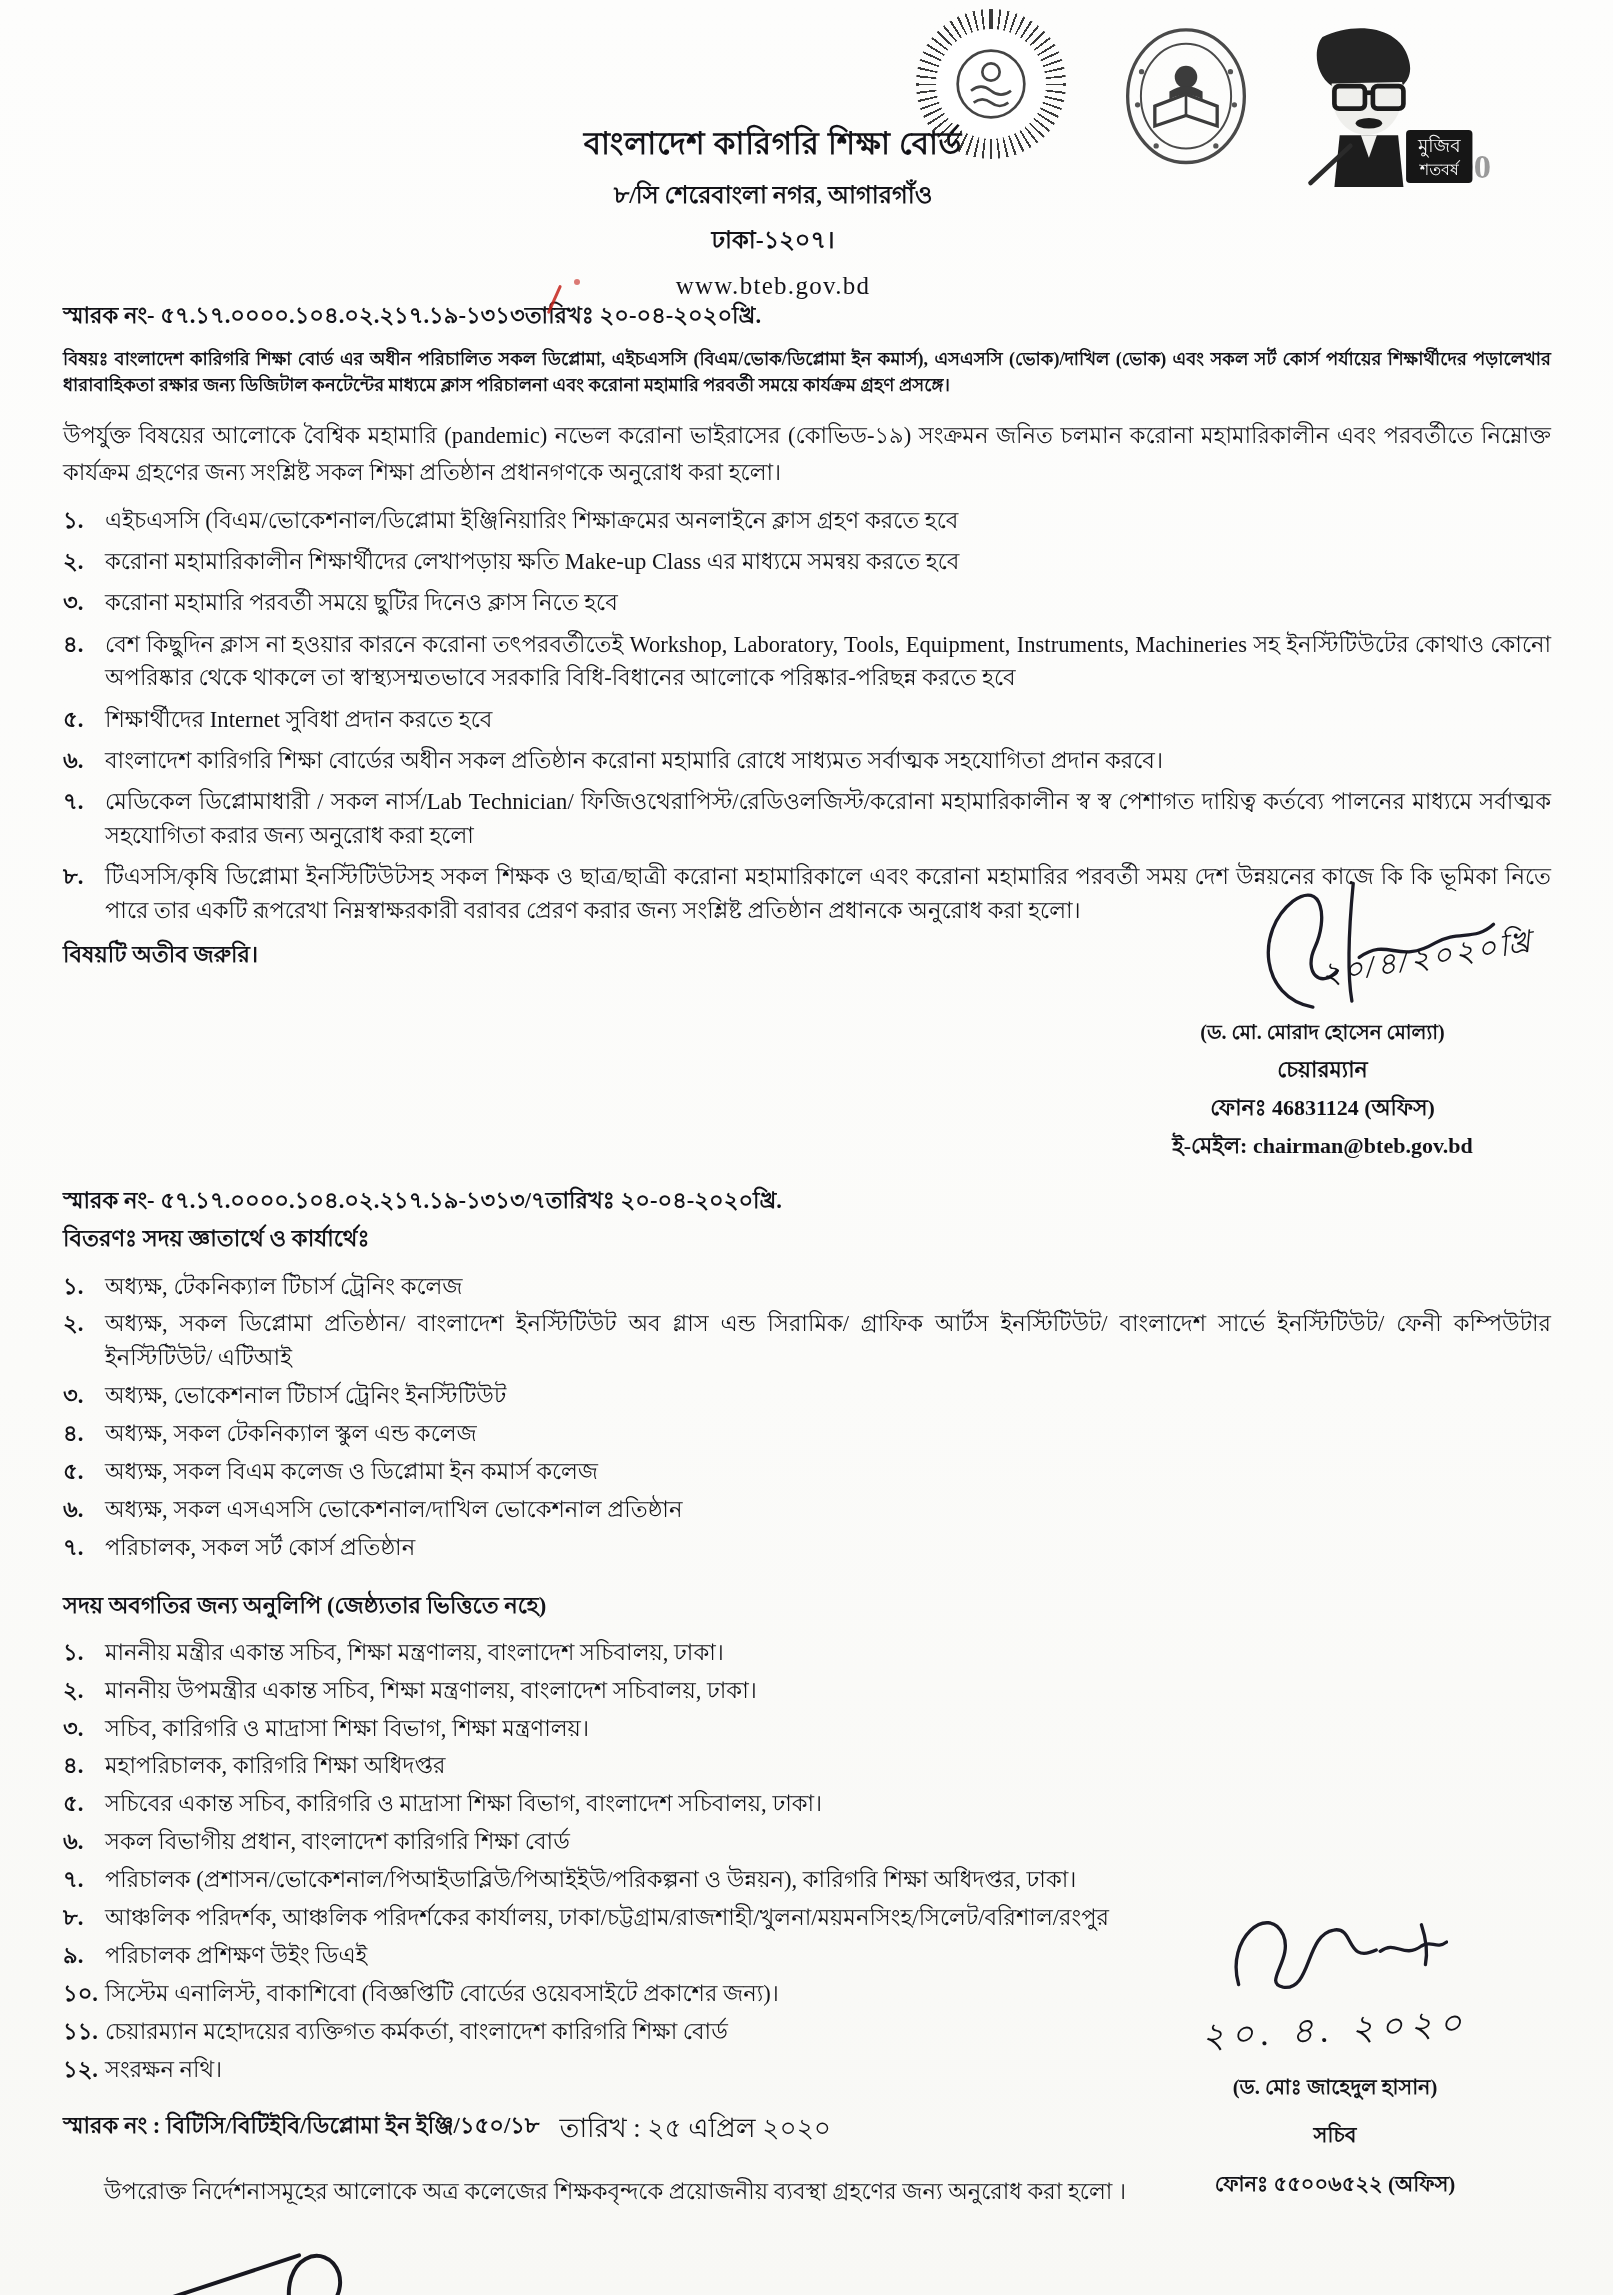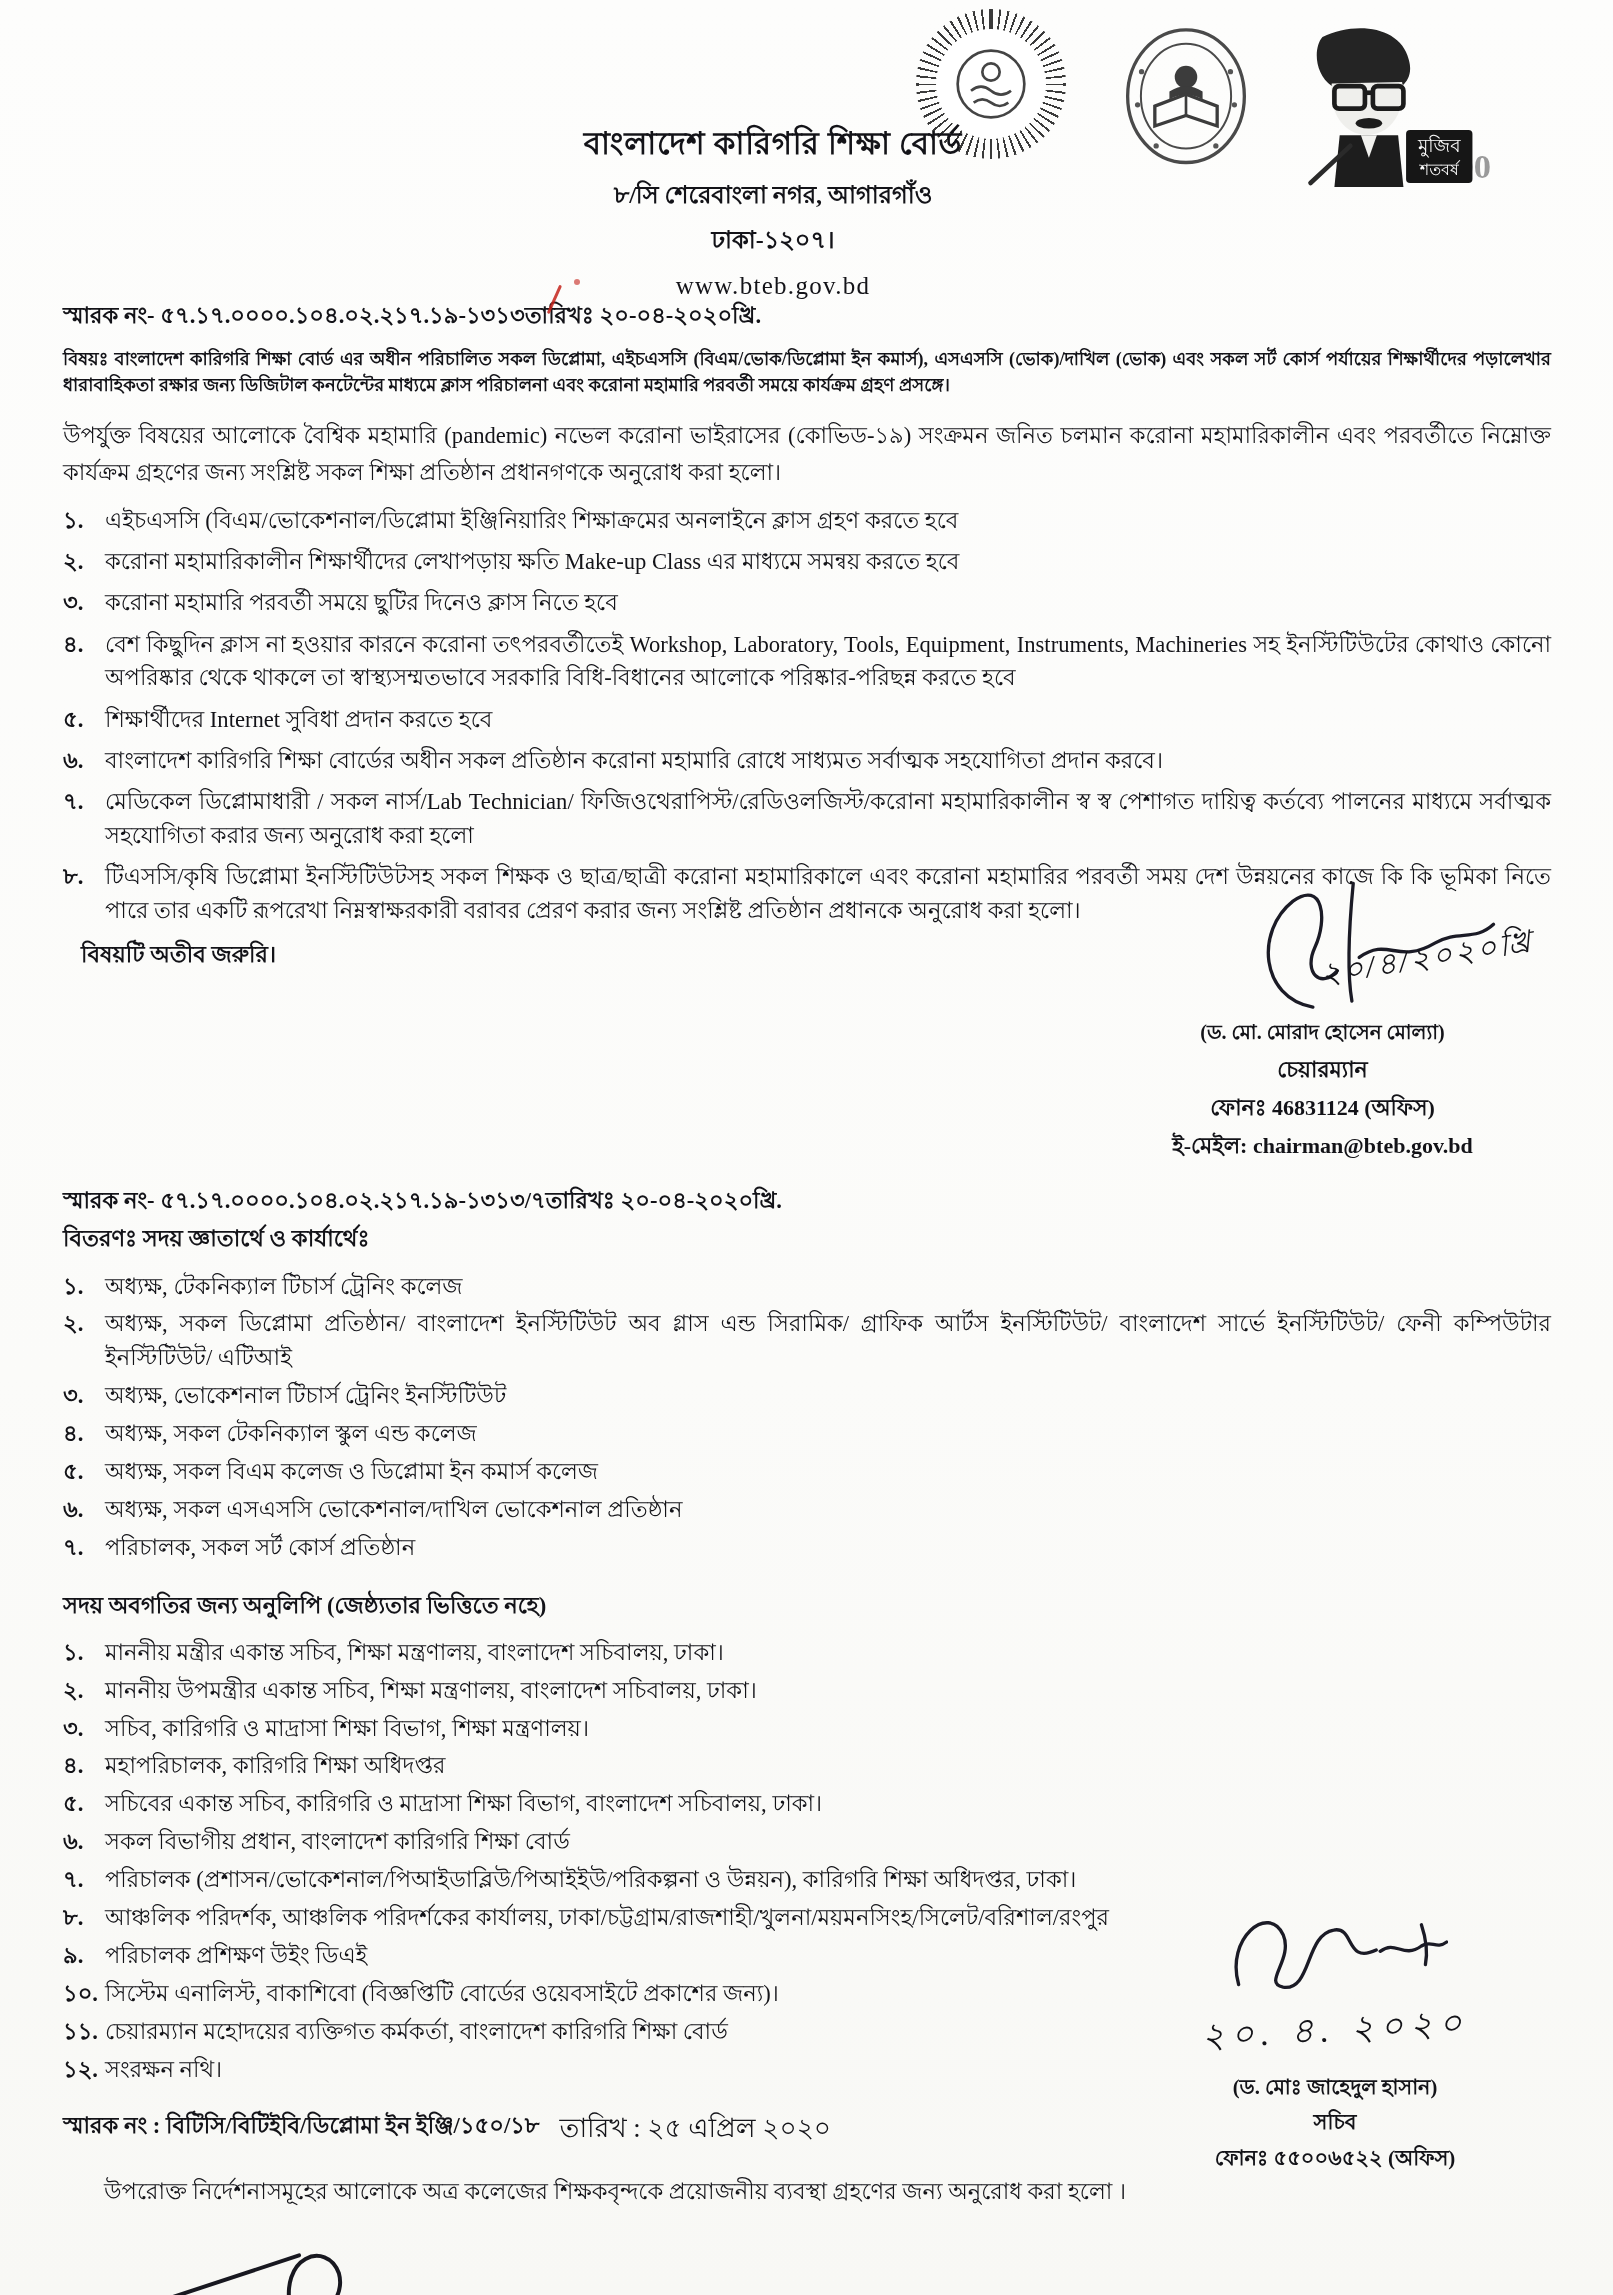--- a/index.html
+++ b/index.html
@@ -35,39 +35,39 @@
   .pen-dot{position:absolute; left:511px; top:-20px; width:6px; height:6px; border-radius:50%; background:#c4231b; opacity:.6;}
   
   .subject{margin:13.3px 63px 0; font-weight:bold; text-align:justify; line-height:1.45; font-size:18px;}
   .intro{margin:20px 63px 0; text-align:justify; line-height:1.6;}
   .list{margin:13.3px 63px 0;}
   .li{display:flex; margin-bottom:7.3px; line-height:1.5; text-align:justify;}
   .li .num{flex:none; width:42px; font-weight:600;}
   .li .txt{flex:1;}
   .urgent{margin:10.6px 63px 0; font-weight:bold;}
   
-  .sign-zone{position:relative; height:246px;padding-left:18px;}
+  .sign-zone{position:relative; height:246px;}
   .chairman{position:absolute; right:86px; top:-60px; width:411px; text-align:center;}
   .sig-wrap{position:relative; height:139px;}
   .sig-wrap svg{position:absolute; right:26.5px; top:0;}
   .hand-date{
     position:absolute; right:-6.6px; top:58px; font-size:30.5px; transform:rotate(-9deg);
     font-style:italic; letter-spacing:2.7px; white-space:nowrap;
   }
   .c-name{font-weight:bold; font-size:20px;}
   .c-line{font-size:22px; margin-top:5.3px; font-weight:600;}
   
   .sec-head{margin:4px 63px 0; font-weight:bold;}
   .tight .li{margin-bottom:4px;}
   .copies-zone{position:relative;}
   .secretary{position:absolute; right:80px; top:262px; width:398px; text-align:center;}
   .secretary .sigsvg{margin-bottom:-4px;}
   .s-hand{font-size:35px; letter-spacing:6.6px; transform:rotate(-3deg); font-style:italic;}
   .s-name{font-size:20.6px; font-weight:600; margin-top:16px;}
-  .s-line{font-size:21px; font-weight:600; margin-top:4px;}
+  .s-line{font-size:21px; font-weight:600; margin-top:17px;}
   
   .memo3{margin-top:22.6px; font-weight:600;gap:20px;}
   .memo3 .right{font-size:26.5px; font-weight:normal;}
   .closing{margin:26.5px 63px 0; padding-left:41px; text-align:justify;}
   .p-sig{margin:22.6px 0 0 80px;}
 </style>
 </head>
 <body>
 
 <div class="page">

